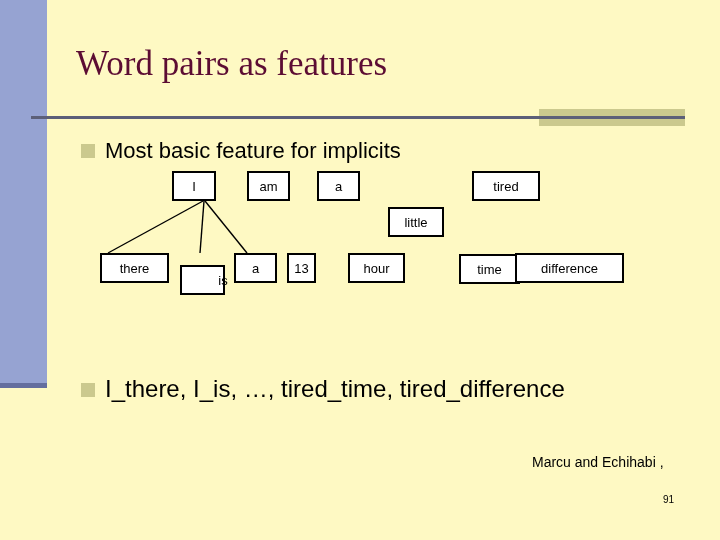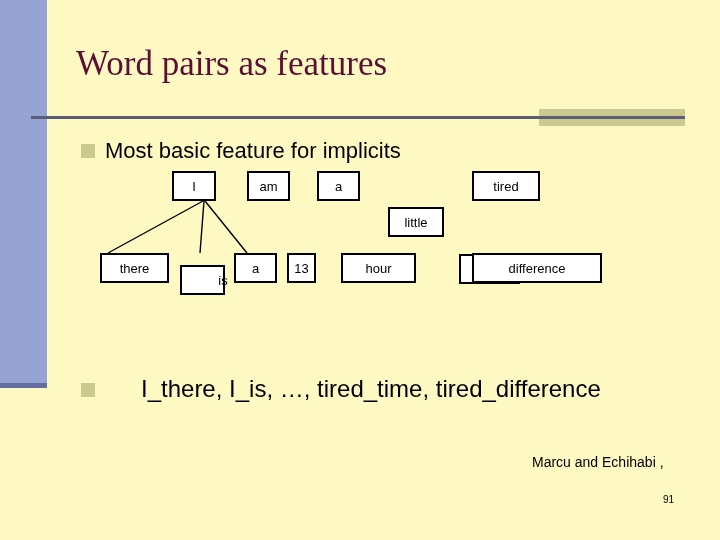--- a/index.html
+++ b/index.html
@@ -79,21 +79,21 @@
     flex: 0 0 auto;
   }
   .bullet-text {
     color: #000000;
     white-space: nowrap;
   }
   #bullet-1 { left: 81px; top: 138px; }
   #bullet-1 .bullet-sq { margin-top: 6px; }
   #bullet-1 .bullet-text { font-size: 22px; line-height: 26px; margin-left: 10px; }
 
-  #bullet-2 { left: 81px; top: 374px; gap: 36px; }
+  #bullet-2 { left: 81px; top: 374px; }
   #bullet-2 .bullet-sq { margin-top: 9px; }
   #bullet-2 .bullet-text { font-size: 24px; line-height: 30px; margin-left: 10px; }
 
   
   .diagram {
     position: absolute;
     left: 0;
     top: 0;
     width: 720px;
     height: 540px;
@@ -171,23 +171,23 @@
         <div class="wbox" style="left: 247px; top: 171px; width: 43px; height: 30px;">am</div>
         <div class="wbox" style="left: 317px; top: 171px; width: 43px; height: 30px;">a</div>
         <div class="wbox" style="left: 388px; top: 171px; width: 56px; height: 30px; margin-top: 36px;">little</div>
         <div class="wbox" style="left: 472px; top: 171px; width: 68px; height: 30px;">tired</div>
       </div>
     <div id="bottom-row">
         <div class="wbox" style="left: 100px; top: 253px; width: 69px; height: 30px;">there</div>
         <div class="wbox" style="left: 180px; top: 265px; width: 44px; height: 30px; padding-left: 41px;">is</div>
         <div class="wbox" style="left: 234px; top: 253px; width: 43px; height: 30px;">a</div>
         <div class="wbox" style="left: 287px; top: 253px; width: 29px; height: 30px;">13</div>
-        <div class="wbox" style="left: 341px; top: 253px; width: 75px; height: 30px;">hour</div>
+        <div class="wbox" style="left: 348px; top: 253px; width: 57px; height: 30px;">hour</div>
         <div class="wbox" style="left: 419px; top: 254px; width: 61px; height: 30px; margin-left: 40px;">time</div>
-        <div class="wbox" style="left: 472px; top: 253px; width: 130px; height: 30px;">difference</div>
+        <div class="wbox" style="left: 515px; top: 253px; width: 109px; height: 30px;">difference</div>
       </div>
   </div>
 
   <div class="attribution">
     <div>Marcu and Echihabi ,</div>
   </div>
 
   <div class="slide-number">91</div>
 
 </div>

